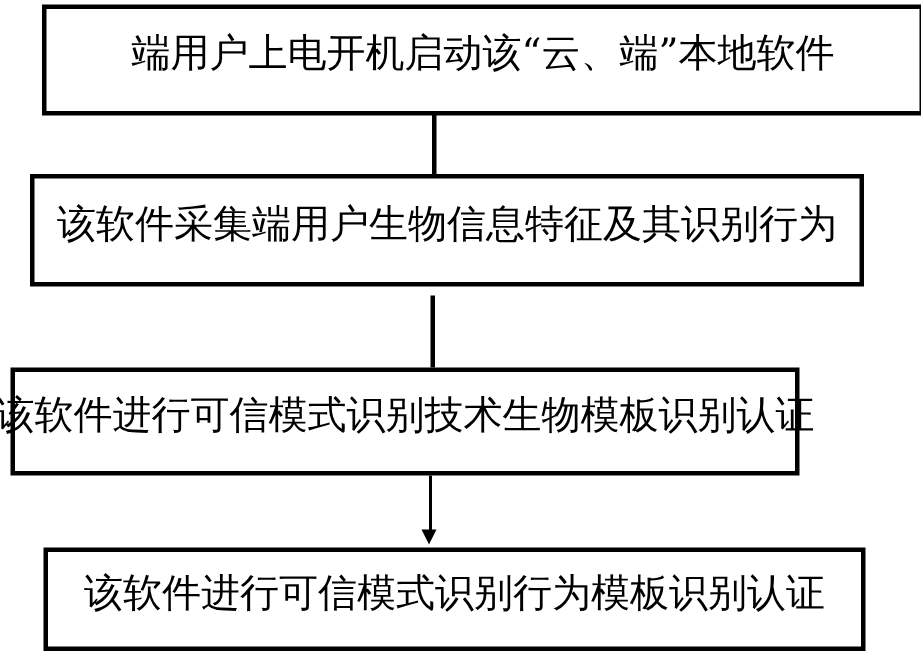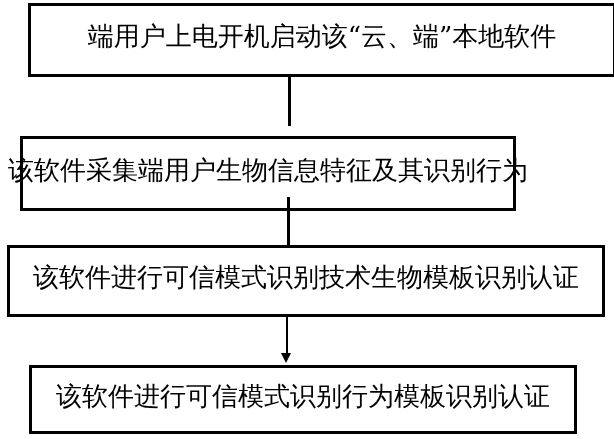--- a/index.html
+++ b/index.html
@@ -25,22 +25,22 @@
     text-align: center;
   }
   .box .label {
     font-size: 26px;
     color: #000000;
     line-height: 1;
     padding-bottom: 8px; 
     white-space: nowrap;
   }
   .box1 { left: 28px;  top: 3px;   width: 588px; height: 74px; }
-  .box2 { left: 20px;  top: 136px; width: 496px; height: 75px; }
-  .box3 { left: 7px;   top: 245px; width: 598px; height: 72px; }
+  .box2 { left: 20px;  top: 116px; width: 556px; height: 75px; }
+  .box3 { left: 7px;   top: 245px; width: 526px; height: 72px; }
   .box4 { left: 29px;  top: 365px; width: 548px; height: 69px; }
 
   .connector {
     position: absolute;
     background: #000000;
   }
   .c1 { left: 288px; top: 74px;  width: 3px; height: 52px; }
   .c2 { left: 287px; top: 197px; width: 3px; height: 50px; }
 
   .arrow-connector {

